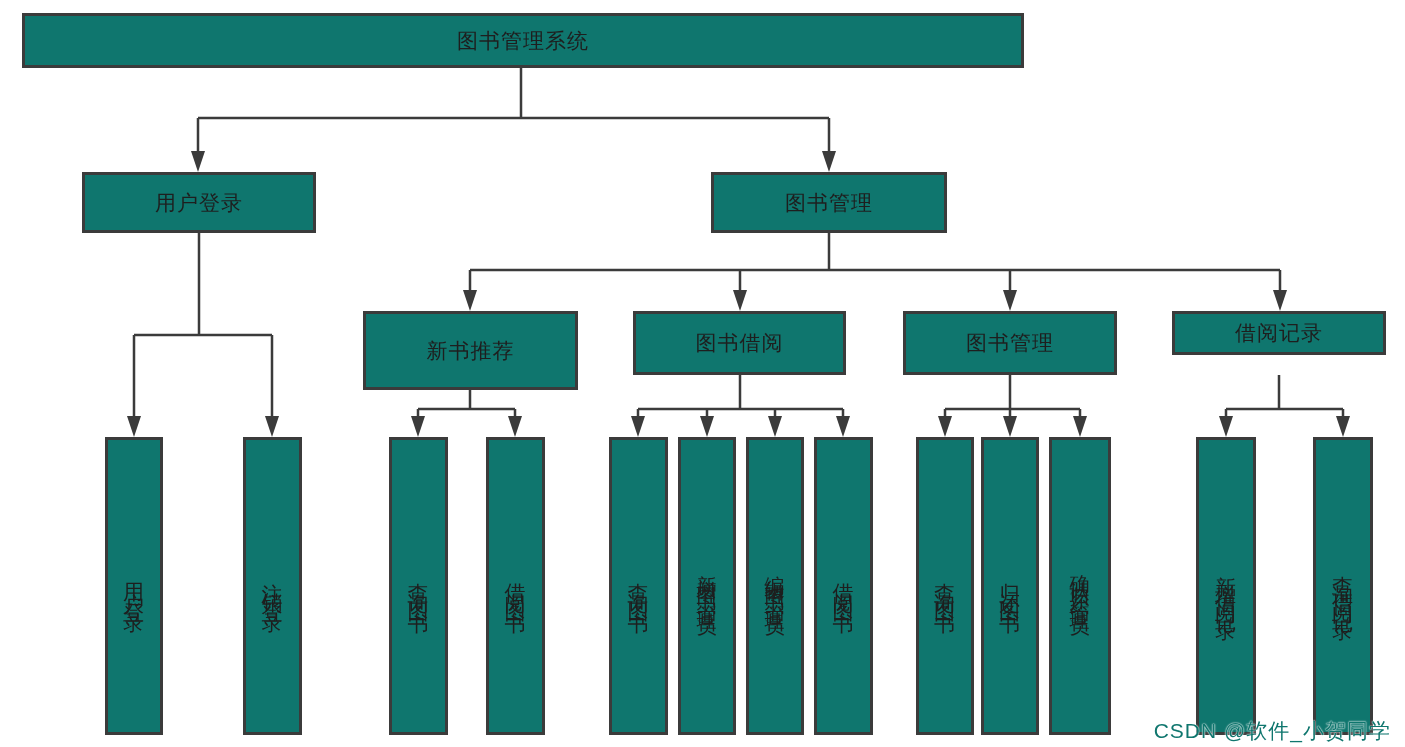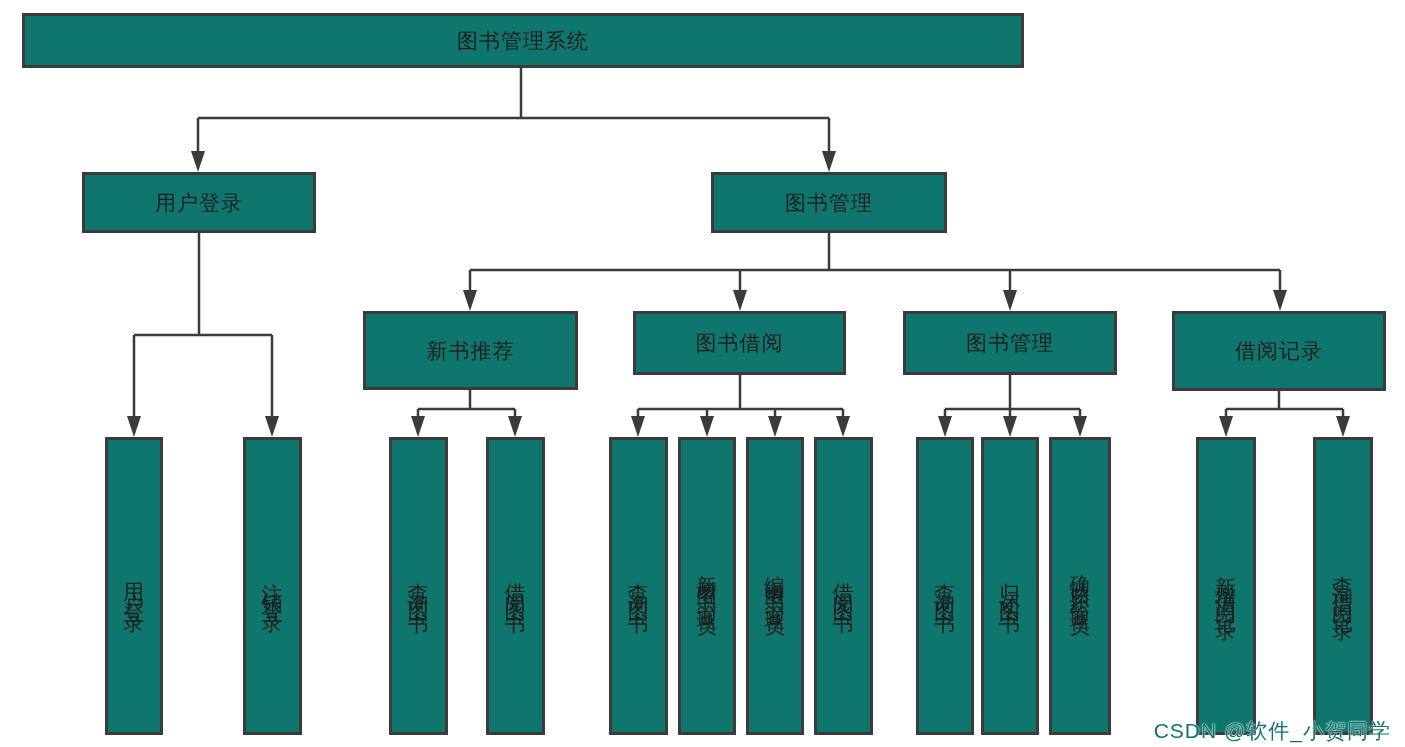--- a/index.html
+++ b/index.html
@@ -94,21 +94,21 @@
 
   <div class="box" style="left:363px;top:311px;width:215px;height:79px;">
     <span>新书推荐</span>
   </div>
   <div class="box" style="left:633px;top:311px;width:213px;height:64px;">
     <span>图书借阅</span>
   </div>
   <div class="box" style="left:903px;top:311px;width:214px;height:64px;">
     <span>图书管理</span>
   </div>
-  <div class="box" style="left:1172px;top:311px;width:214px;height:80px;">
+  <div class="box" style="left:1172px;top:311px;width:214px;height:44px;">
     <span>借阅记录</span>
   </div>
 
   <div class="box vbox" style="left:105px;top:437px;width:58px;height:298px;">
     <span class="vtext">用户登录</span>
   </div>
   <div class="box vbox" style="left:243px;top:437px;width:59px;height:298px;">
     <span class="vtext">注销登录</span>
   </div>
 

